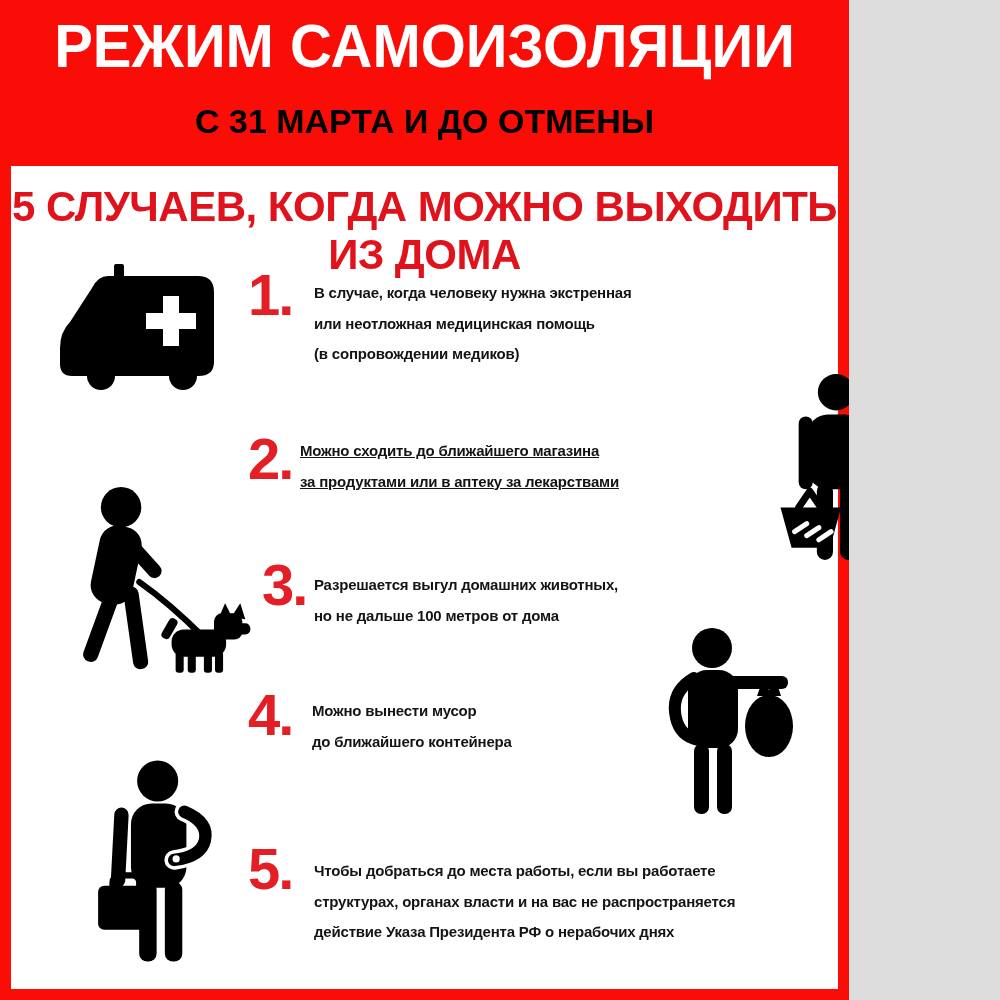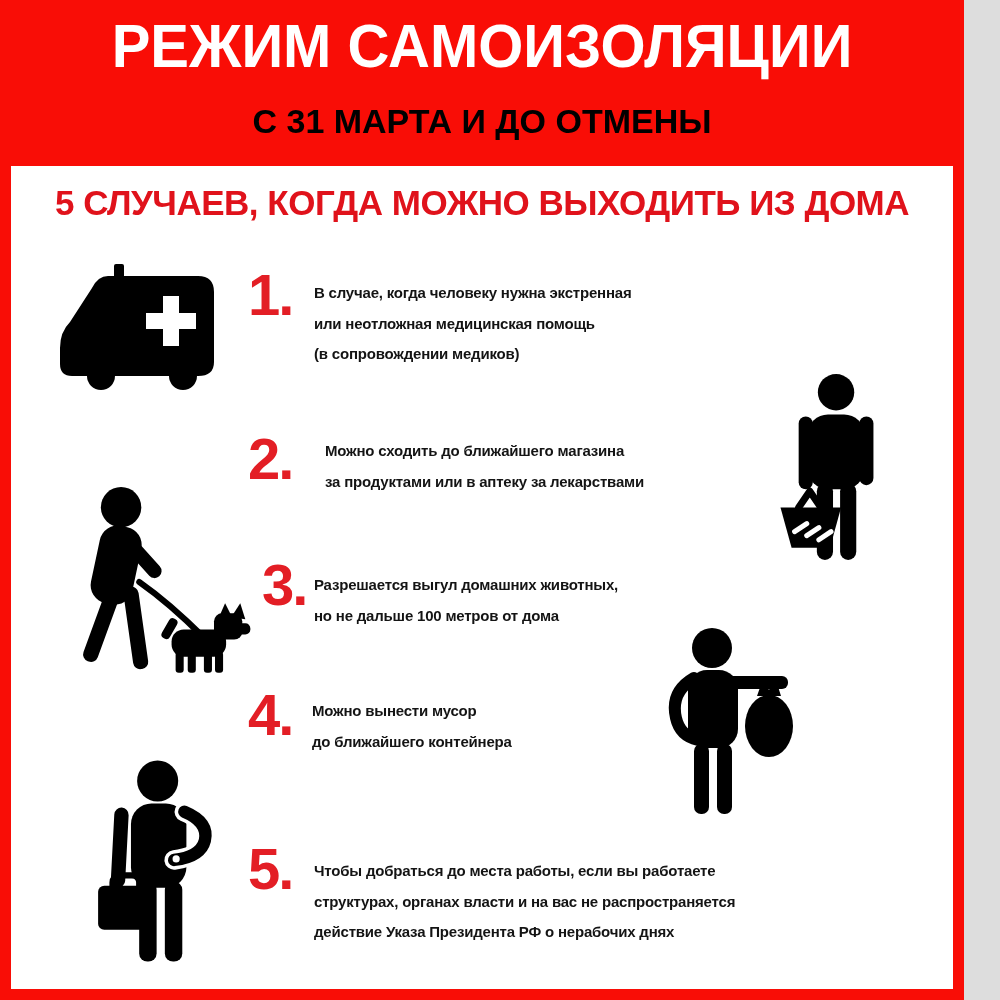--- a/index.html
+++ b/index.html
@@ -1,37 +1,37 @@
 <!DOCTYPE html>
 <html><head>
 <meta charset="utf-8">
 <style>
   html,body{margin:0;padding:0;background:#ddd;}
   .poster{
-    position:relative;width:964px;height:1000px;overflow:hidden;
+    position:relative;width:849px;height:1000px;overflow:hidden;
     background:#f90d06;
     font-family:"Liberation Sans","DejaVu Sans",sans-serif;
     -webkit-font-smoothing:antialiased;
   }
   .panel{
     position:absolute;left:11px;right:11px;top:166px;bottom:11px;
     background:#ffffff;
   }
   .title{
     position:absolute;left:0;right:0;top:12px;margin:0;
     text-align:center;color:#ffffff;font-weight:bold;font-size:58px;
     letter-spacing:0px;transform:scaleY(1.04);
   }
   .subtitle{
     position:absolute;left:0;right:0;top:102px;
     text-align:center;color:#000000;font-weight:bold;font-size:34px;
   }
   .heading{
     position:absolute;left:0;right:0;top:183px;margin:0;
-    text-align:center;color:#e0121b;font-weight:bold;font-size:35px;
+    text-align:center;color:#e0121b;font-weight:bold;font-size:42px;
     letter-spacing:-0.5px;
   }
   .num{
     position:absolute;color:#e31e25;font-weight:bold;font-size:58px;
     line-height:1;letter-spacing:-2px;
   }
   .item-text{
     position:absolute;color:#141414;font-weight:bold;font-size:15px;
     line-height:30.5px;letter-spacing:-0.2px;white-space:nowrap;
   }
@@ -42,21 +42,21 @@
   .icon-basket    {left:760px; top:372px; width:142px; height:192px;}
   .icon-dog       {left:70px;  top:486px; width:188px; height:202px;}
   .icon-trash     {left:664px; top:626px; width:134px; height:190px;}
   .icon-briefcase {left:94px;  top:758px; width:154px; height:206px;}
   .num-1{left:248px;top:266px;}
   .num-2{left:248px;top:430px;}
   .num-3{left:262px;top:556px;}
   .num-4{left:248px;top:686px;}
   .num-5{left:248px;top:840px;}
   .text-1{left:314px;top:278px;}
-  .text-2{left:325px;top:436px;}
+  .text-2{left:300px;top:436px;text-decoration:underline;}
   .text-3{left:314px;top:570px;}
   .text-4{left:312px;top:696px;}
   .text-5{left:314px;top:856px;}
 </style>
 </head>
 <body>
 
 <div class="poster">
 
   <h1 class="title">РЕЖИМ САМОИЗОЛЯЦИИ</h1>

